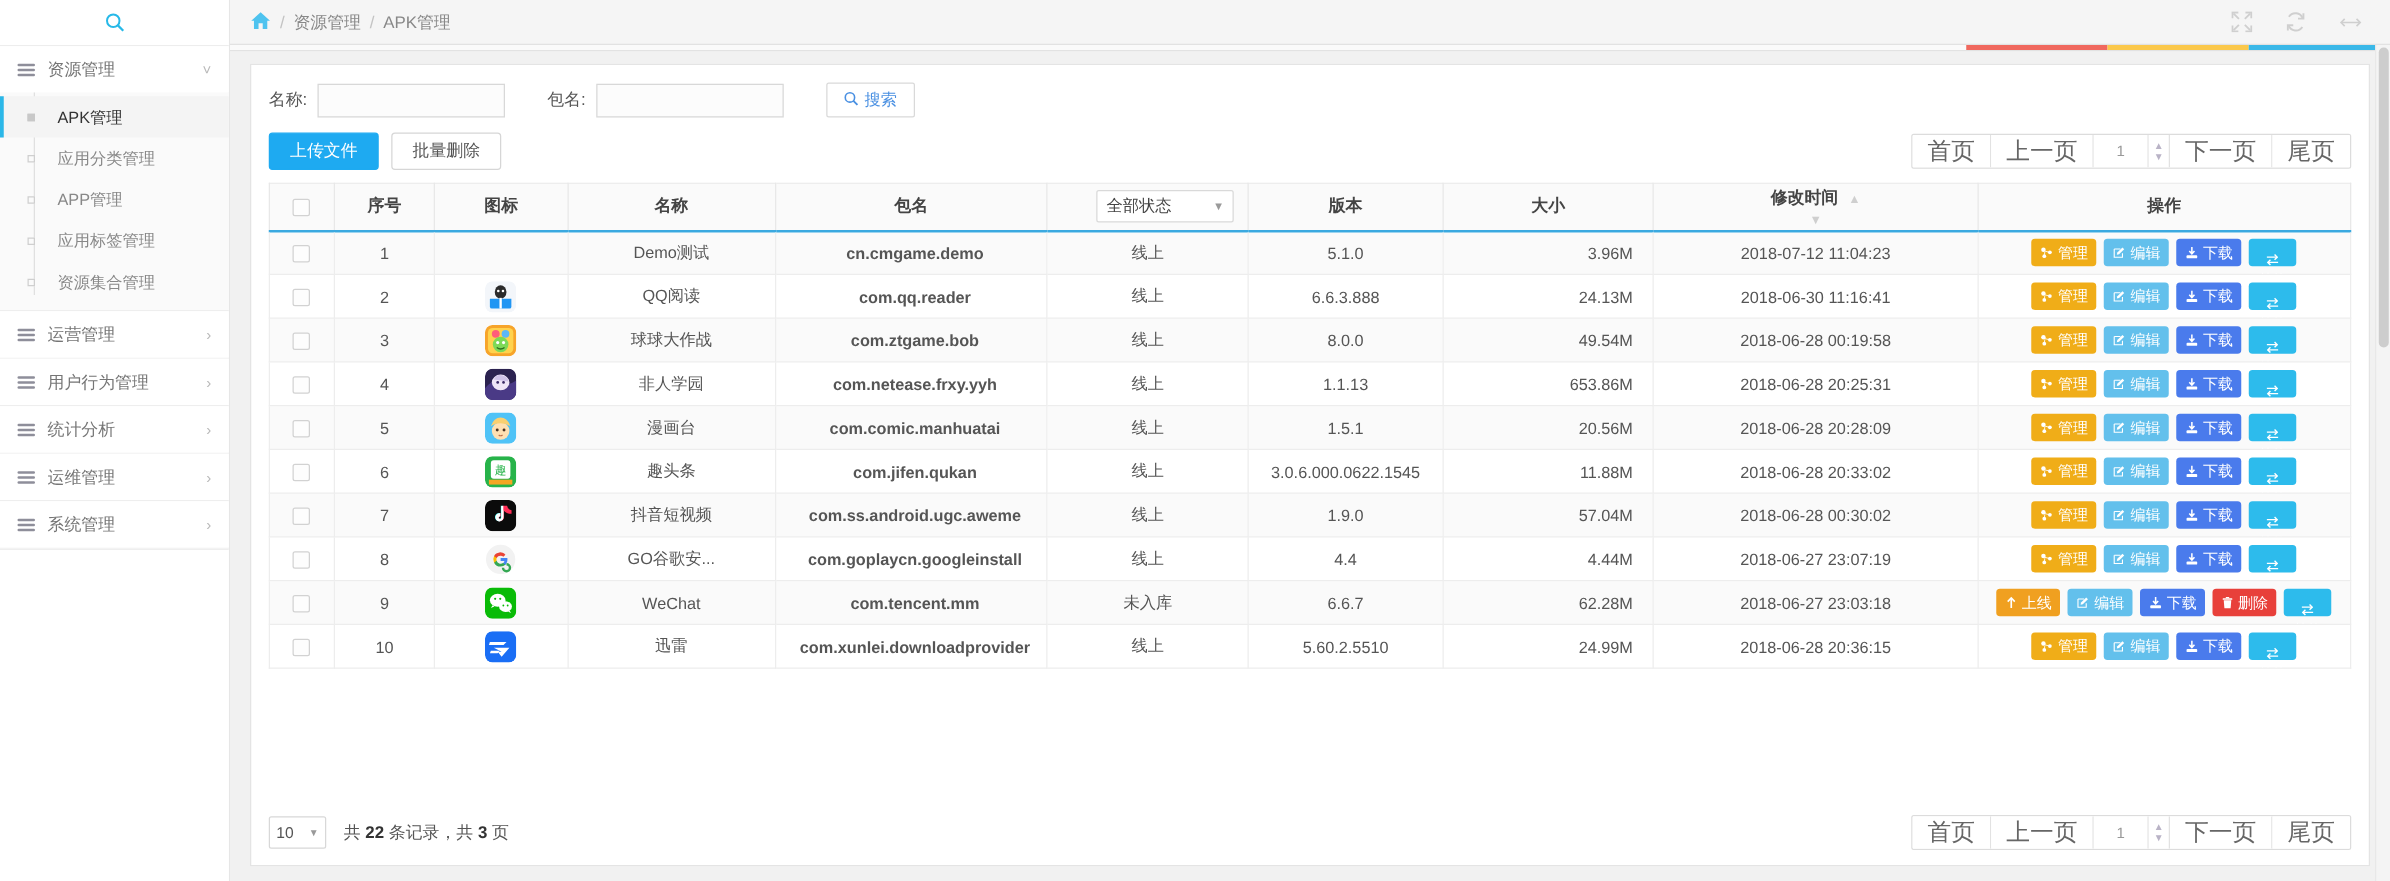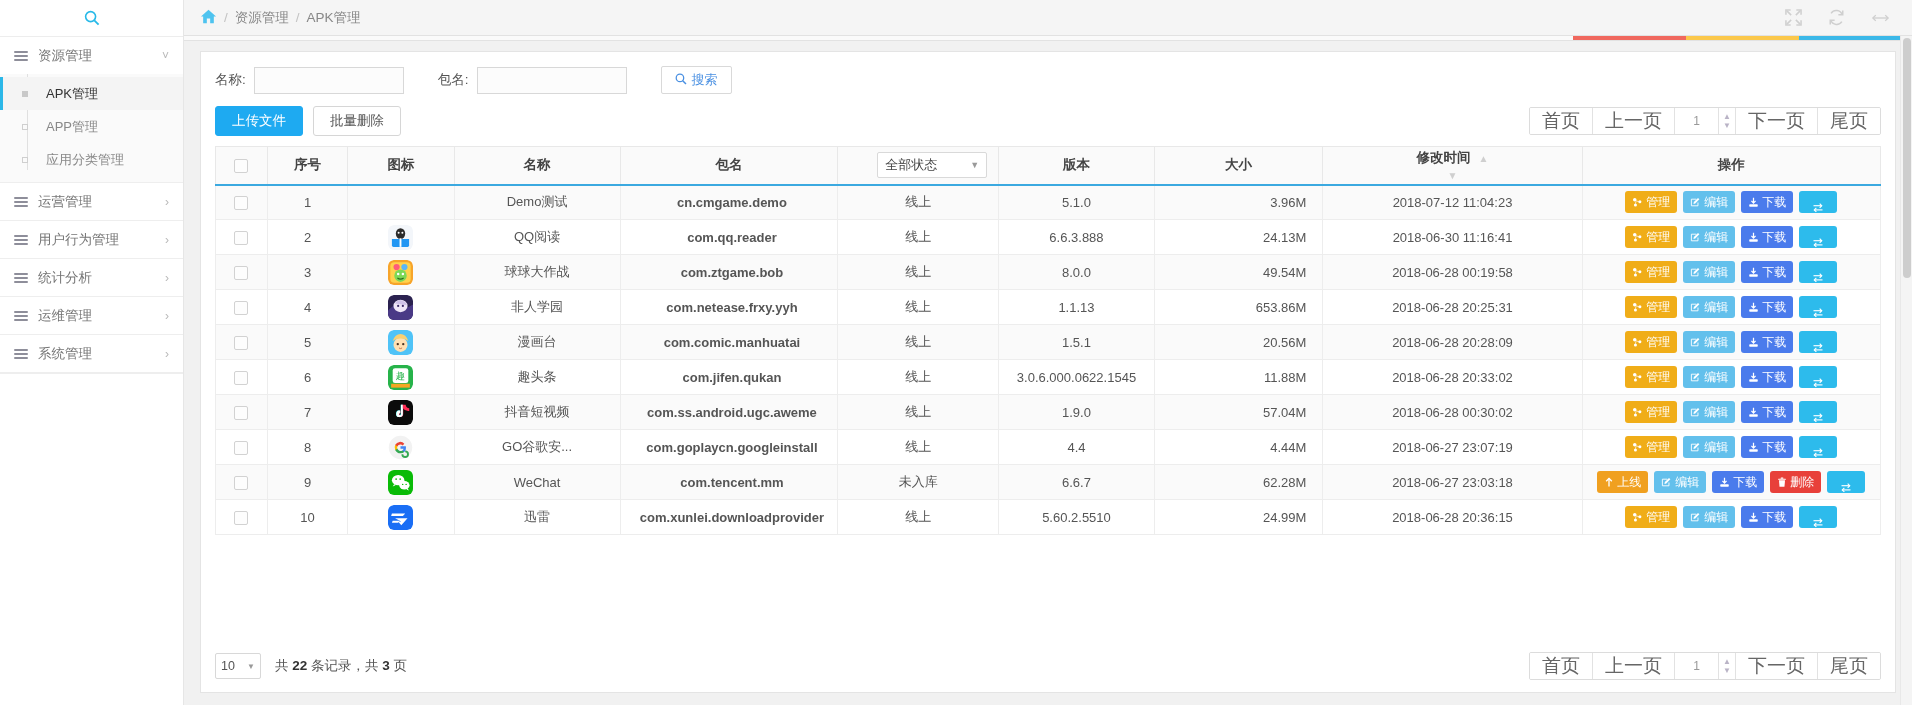--- a/index.html
+++ b/index.html
@@ -214,25 +214,33 @@
         <span class="mtxt">资源管理</span>
         <span class="chev">˅</span>
       </div>
       <div class="submenu">
         <div class="sub-item active">
           <span class="dot"></span>
           <span>APK管理</span>
         </div>
         <div class="sub-item">
           <span class="dot"></span>
+          <span>应用分类管理</span>
+        </div>
+        <div class="sub-item">
+          <span class="dot"></span>
           <span>APP管理</span>
         </div>
         <div class="sub-item">
           <span class="dot"></span>
-          <span>应用分类管理</span>
+          <span>应用标签管理</span>
+        </div>
+        <div class="sub-item">
+          <span class="dot"></span>
+          <span>资源集合管理</span>
         </div>
       </div>
     </div>
 
     <div class="menu-group">
       <div class="menu-top">
         <span class="mi">
             <span class="hamburger">
               <i></i>
               <i></i>

